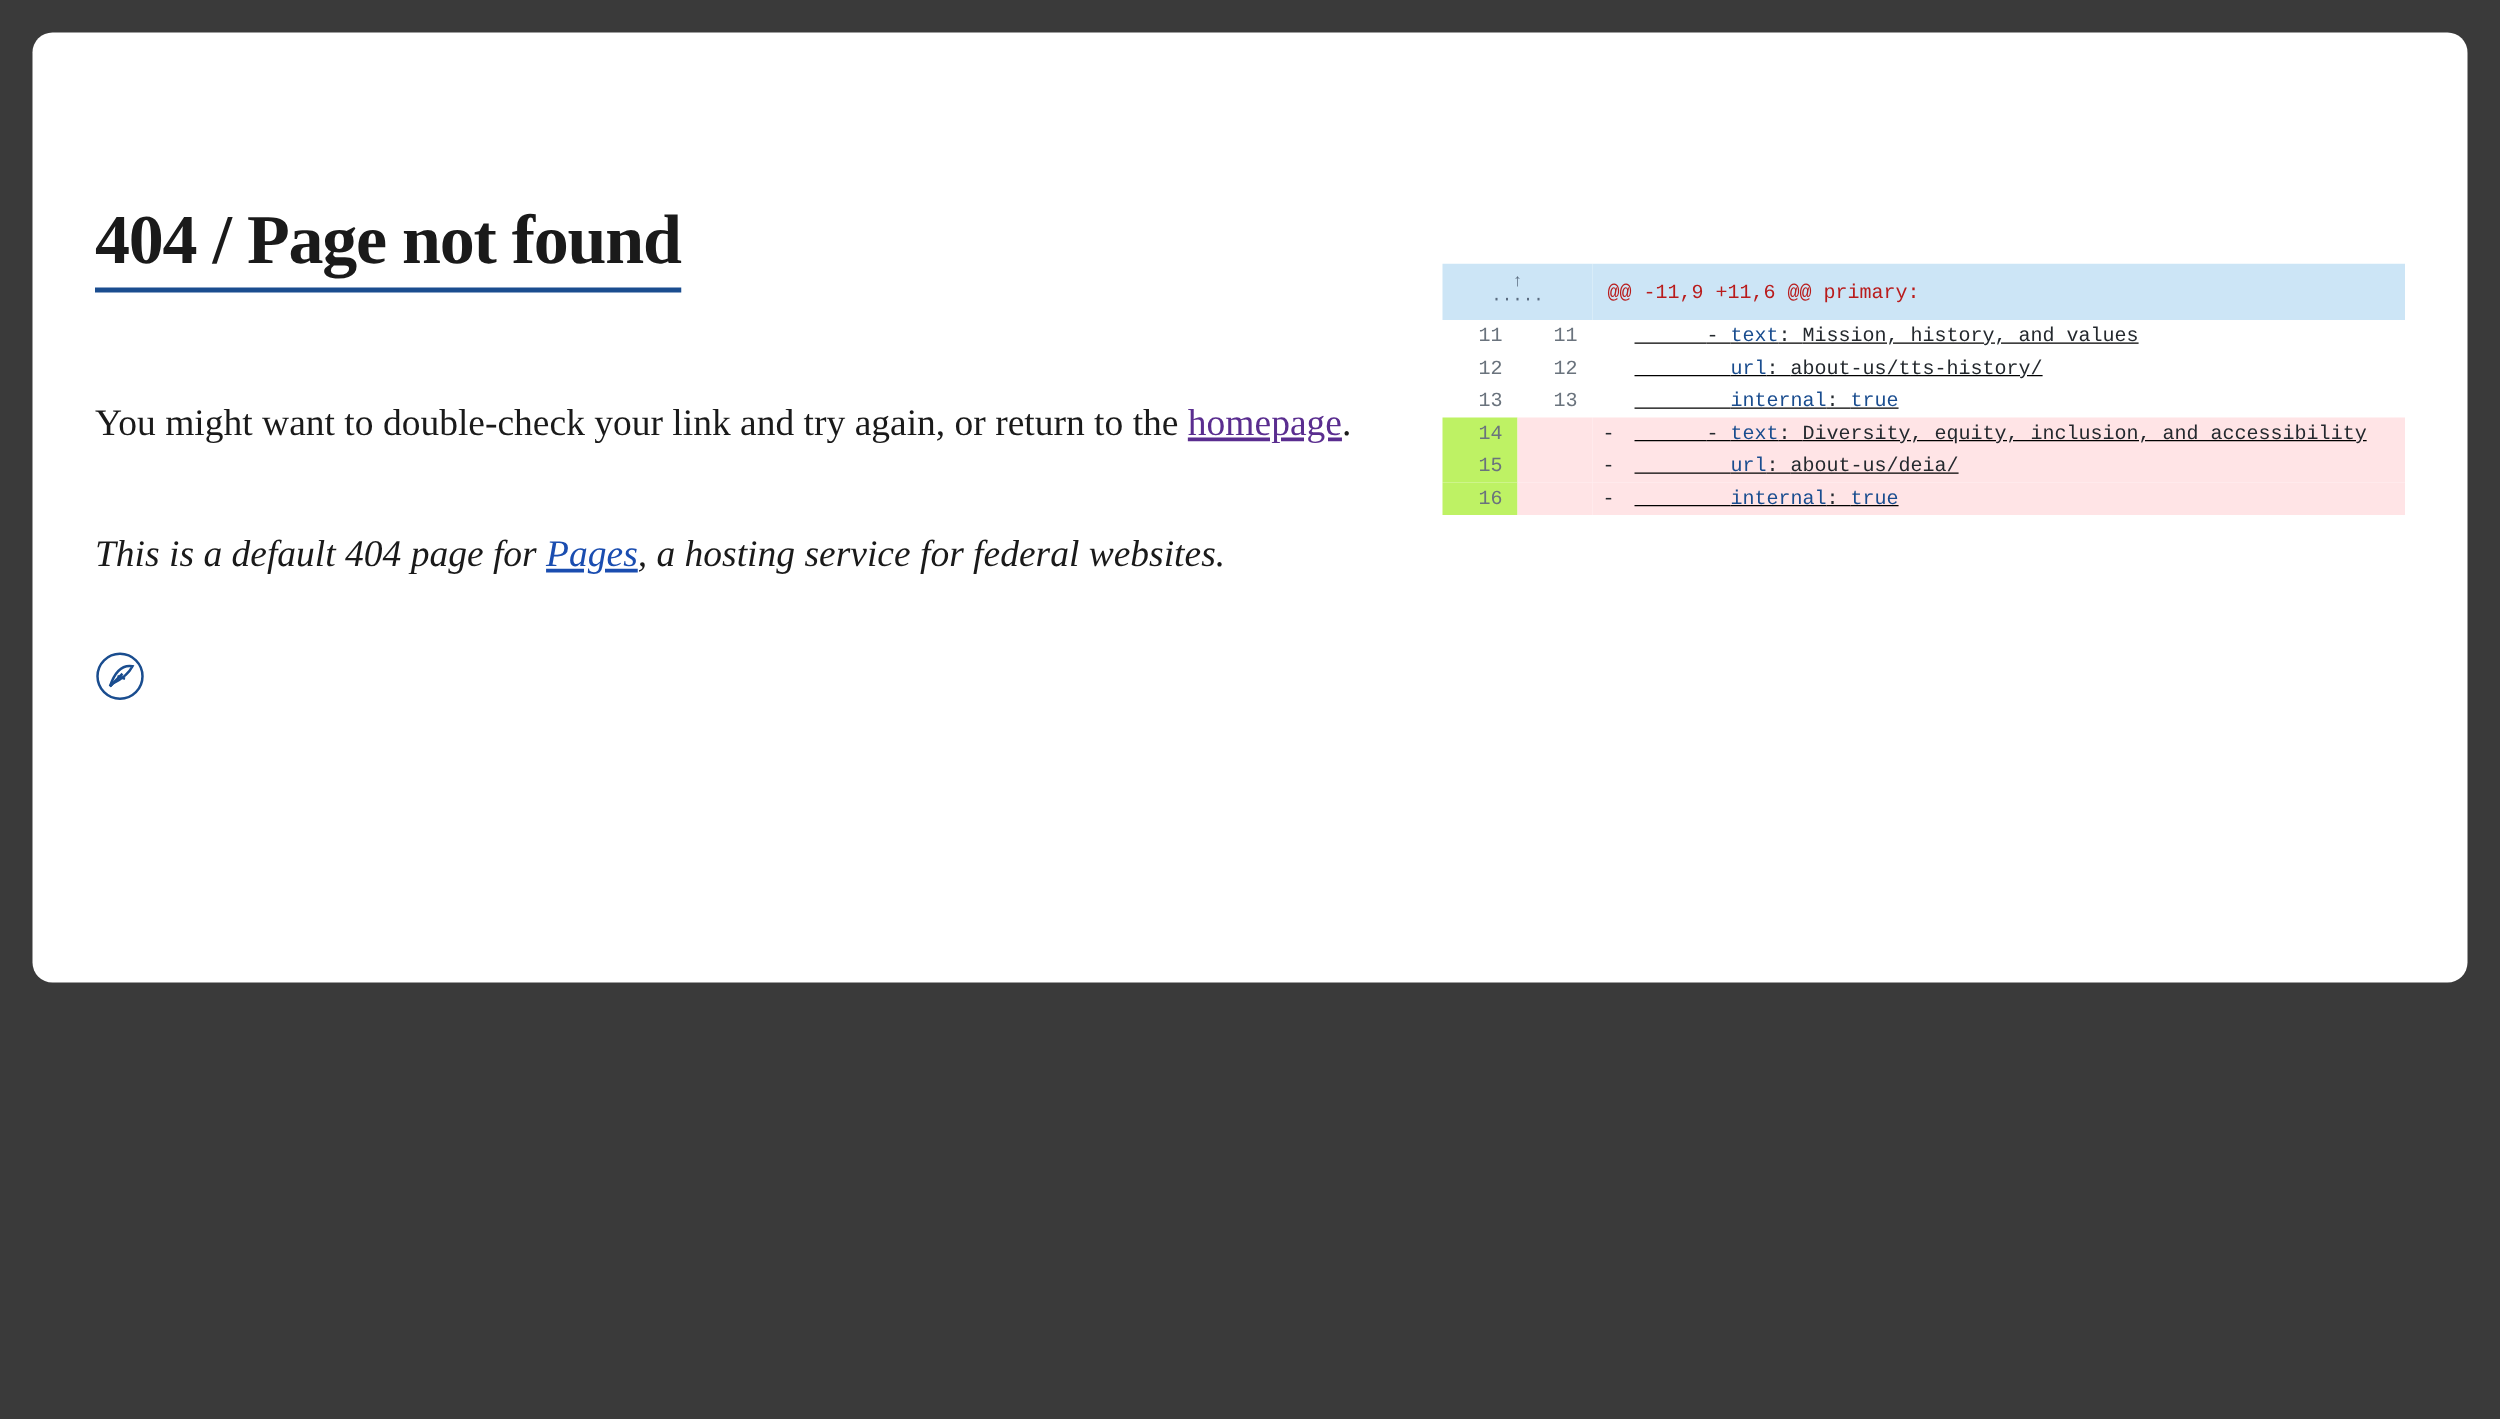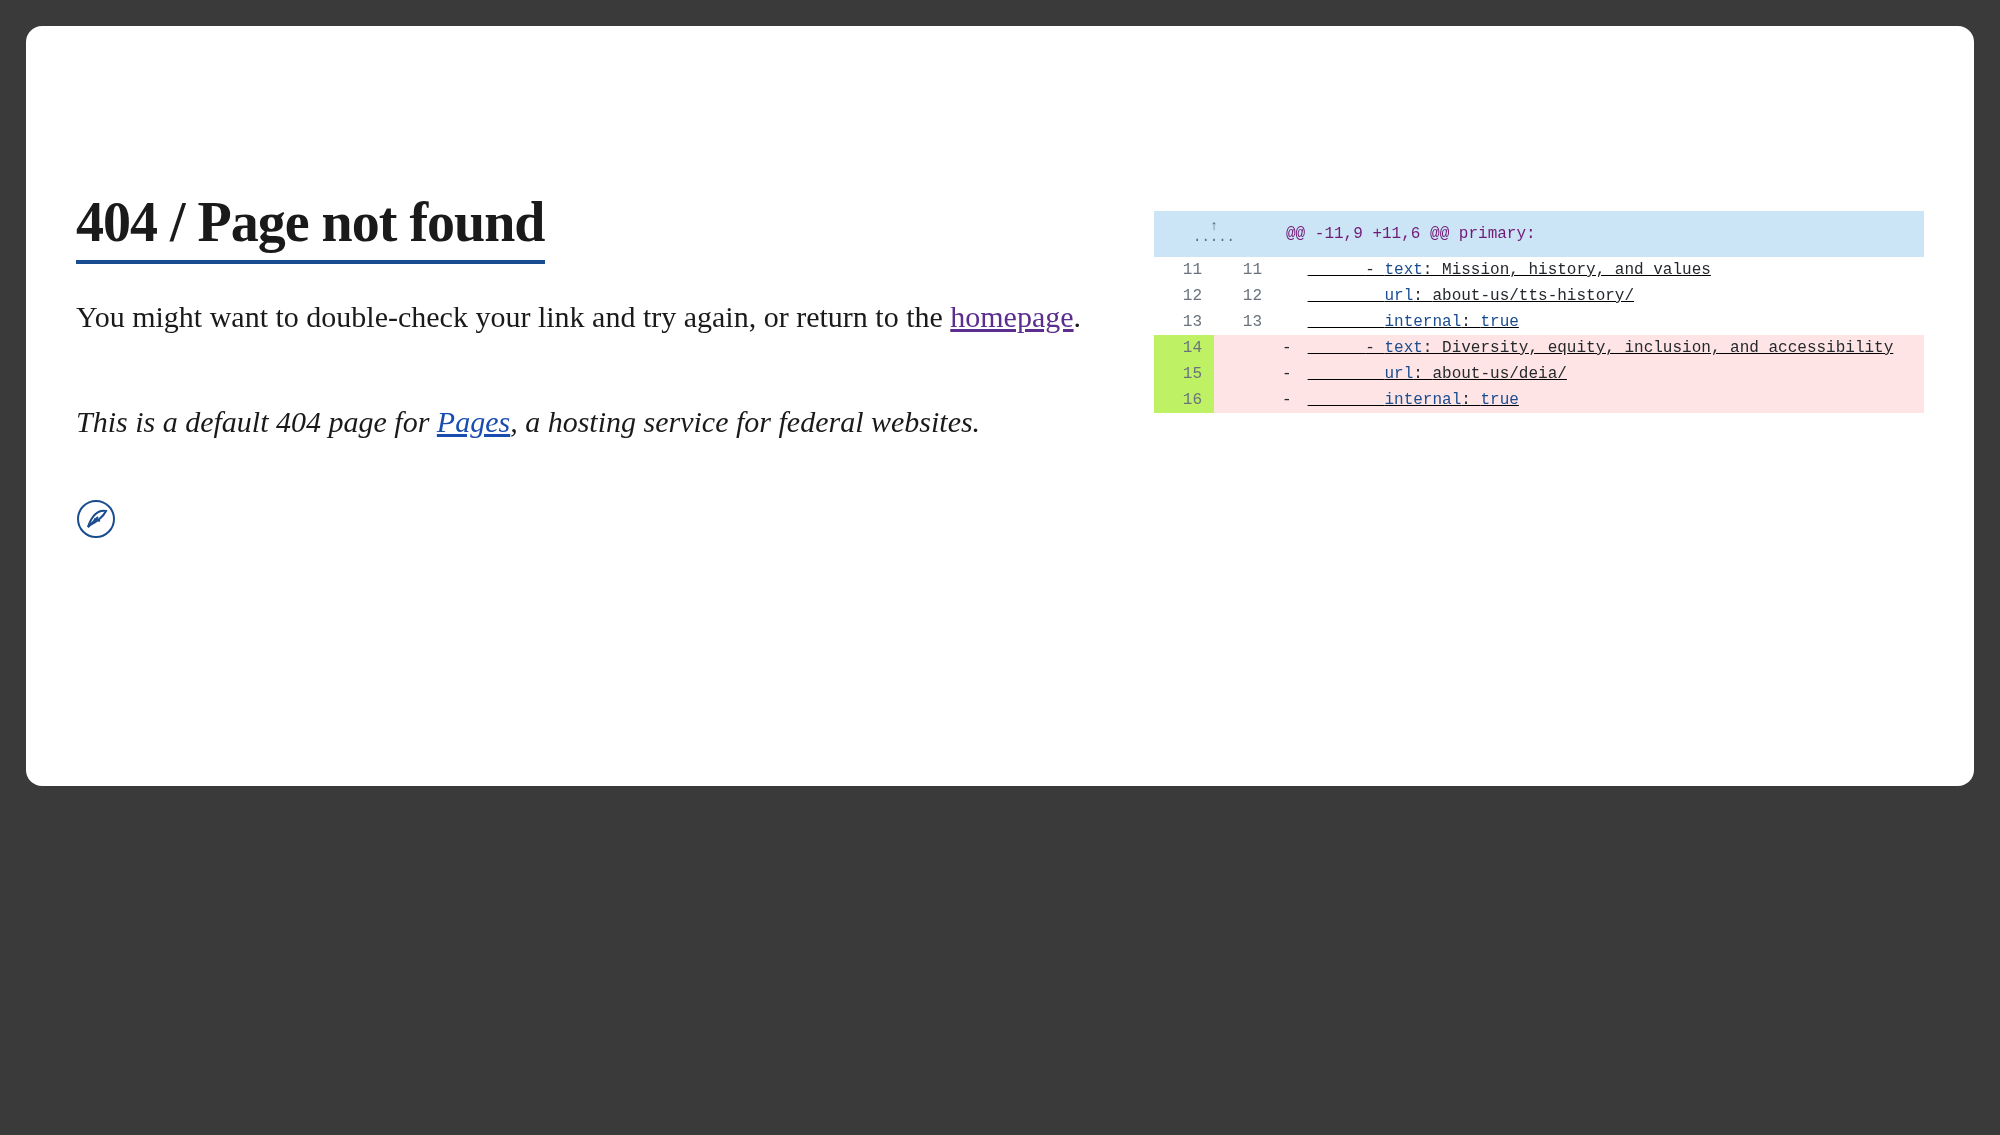--- a/index.html
+++ b/index.html
@@ -43,21 +43,21 @@
       text-align: center;
       vertical-align: middle;
     }
     .expand-icon {
       display: inline-block;
       font-size: 14px;
       color: #5a6b7f;
       line-height: 1;
     }
     .diff-hunk-text {
-      color: #701a75;
+      color: #b91c1c;
       padding-left: 20px;
     }
     .diff-row td {
       padding: 4px 8px;
       vertical-align: top;
     }
     .line-num {
       width: 60px;
       text-align: right;
       color: #6a737d;
@@ -96,30 +96,30 @@
     .yaml-bool {
       color: #1a4d8f;
     }
     .yaml-dash {
       color: #24292e;
     }
     h1 {
       font-size: 56px;
       font-weight: bold;
       color: #1a1a1a;
-      margin-top: 114px;
+      margin-top: 84px;
       display: inline-block;
       border-bottom: 4px solid #1a4d8f;
       padding-bottom: 6px;
       letter-spacing: -1px;
     }
     .subtitle {
       font-size: 30px;
       color: #1a1a1a;
-      margin-top: 30px;
+      margin-top: 82px;
       line-height: 1.5;
     }
     .subtitle a {
       color: #5a2d8f;
       text-decoration: underline;
     }
     .note {
       font-size: 30px;
       font-style: italic;
       color: #1a1a1a;

